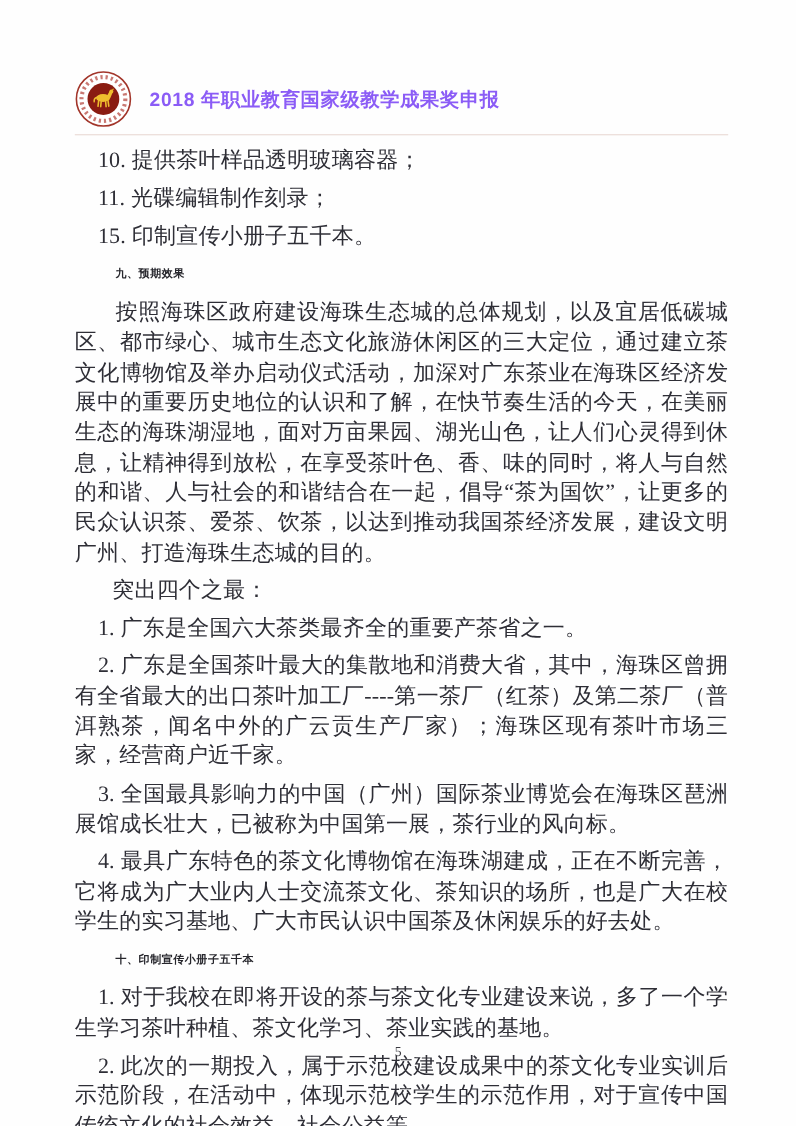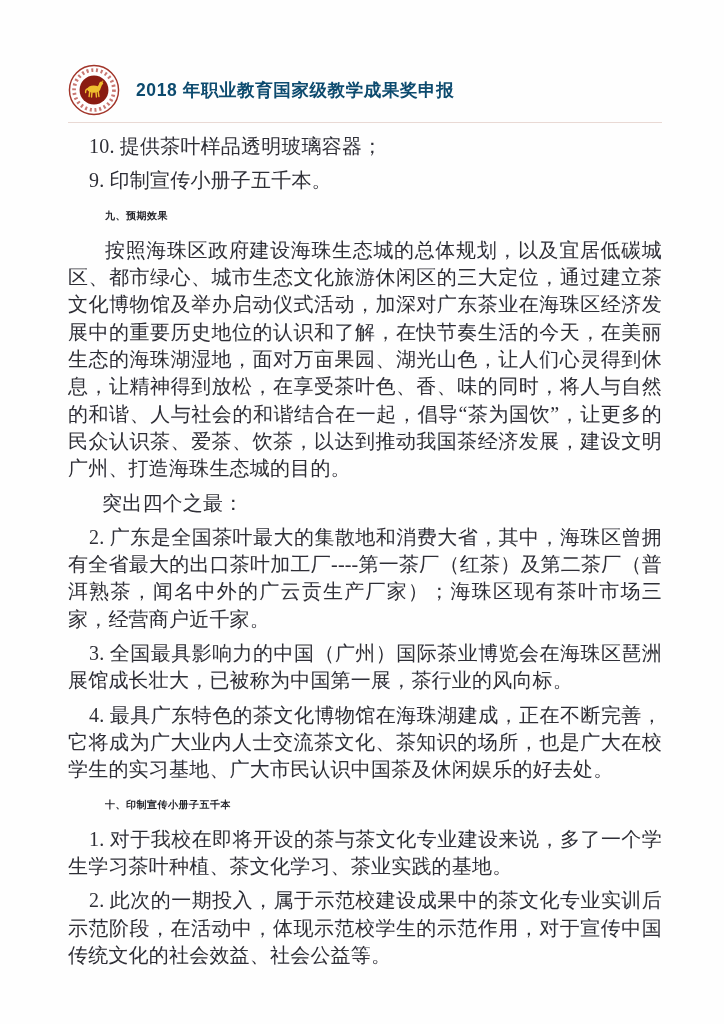--- a/index.html
+++ b/index.html
@@ -26,21 +26,21 @@
     gap: 12px;
     padding-bottom: 6px;
     border-bottom: 1px solid #e9d9d4;
     margin-bottom: 10px;
   }
   .logo { width: 52px; height: 52px; flex: 0 0 auto; }
   .doc-title {
     font-family: "Liberation Sans", "DejaVu Sans", sans-serif;
     font-weight: bold;
     font-size: 17.5px;
-    color: #0c4a6e;
+    color: #8b5cf6;
     letter-spacing: 0.6px;
     padding-left: 4px;
   }
   p {
     margin: 0 0 7px 0;
     line-height: 27.3px;
     font-size: 20px;
     text-align: justify;
     letter-spacing: 0.2px;
   }
@@ -84,25 +84,27 @@
           <circle cx="23.0" cy="13.3" r="1.25" fill="#efbe2e"></circle>
           <path d="M23.4,12.2 L24.2,11.2 L24.5,12.5 Z" fill="#efbe2e"></path>
           <path d="M15.0,19.2 L14.6,22.6 M16.6,19.6 L16.3,22.8 M19.4,19.6 L19.7,22.8 M20.9,19.0 L21.4,22.5" stroke="#efbe2e" stroke-width="1" stroke-linecap="round" fill="none"></path>
           <path d="M13.7,17.0 C12.5,17.5 12.0,18.7 12.2,19.8" stroke="#efbe2e" stroke-width="0.9" stroke-linecap="round" fill="none"></path>
         </g>
       </svg>
       <div class="doc-title">2018 年职业教育国家级教学成果奖申报</div>
     </div>
 
     <p class="num-item">10. 提供茶叶样品透明玻璃容器；</p>
-    <p class="num-item">9. 印制宣传小册子五千本。</p>
+    <p class="num-item">11. 光碟编辑制作刻录；</p>
+    <p class="num-item">15. 印制宣传小册子五千本。</p>
 
     <h2 class="sec">九、预期效果</h2>
     <p class="para">按照海珠区政府建设海珠生态城的总体规划，以及宜居低碳城区、都市绿心、城市生态文化旅游休闲区的三大定位，通过建立茶文化博物馆及举办启动仪式活动，加深对广东茶业在海珠区经济发展中的重要历史地位的认识和了解，在快节奏生活的今天，在美丽生态的海珠湖湿地，面对万亩果园、湖光山色，让人们心灵得到休息，让精神得到放松，在享受茶叶色、香、味的同时，将人与自然的和谐、人与社会的和谐结合在一起，倡导“茶为国饮”，让更多的民众认识茶、爱茶、饮茶，以达到推动我国茶经济发展，建设文明广州、打造海珠生态城的目的。</p>
     <p class="lead">突出四个之最：</p>
+    <p class="point">1. 广东是全国六大茶类最齐全的重要产茶省之一。</p>
     <p class="point">2. 广东是全国茶叶最大的集散地和消费大省，其中，海珠区曾拥有全省最大的出口茶叶加工厂----第一茶厂（红茶）及第二茶厂（普洱熟茶，闻名中外的广云贡生产厂家）；海珠区现有茶叶市场三家，经营商户近千家。</p>
     <p class="point">3. 全国最具影响力的中国（广州）国际茶业博览会在海珠区琶洲展馆成长壮大，已被称为中国第一展，茶行业的风向标。</p>
     <p class="point">4. 最具广东特色的茶文化博物馆在海珠湖建成，正在不断完善，它将成为广大业内人士交流茶文化、茶知识的场所，也是广大在校学生的实习基地、广大市民认识中国茶及休闲娱乐的好去处。</p>
 
     <h2 class="sec">十、印制宣传小册子五千本</h2>
     <p class="point">1. 对于我校在即将开设的茶与茶文化专业建设来说，多了一个学生学习茶叶种植、茶文化学习、茶业实践的基地。</p>
     <p class="point">2. 此次的一期投入，属于示范校建设成果中的茶文化专业实训后示范阶段，在活动中，体现示范校学生的示范作用，对于宣传中国传统文化的社会效益、社会公益等。</p>
 
   </div>
 

